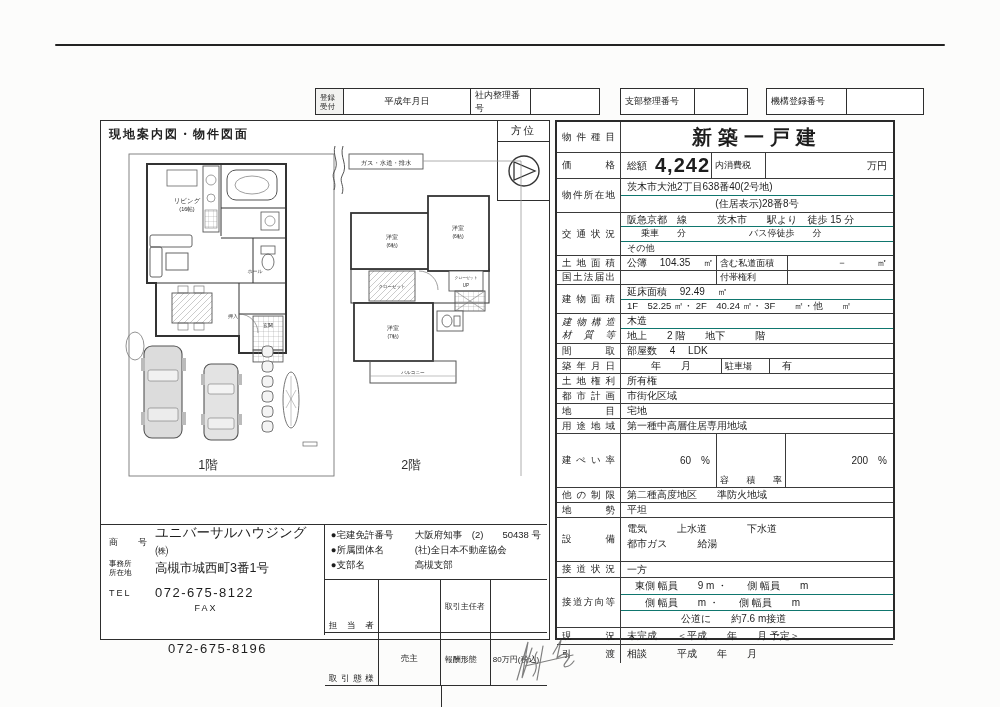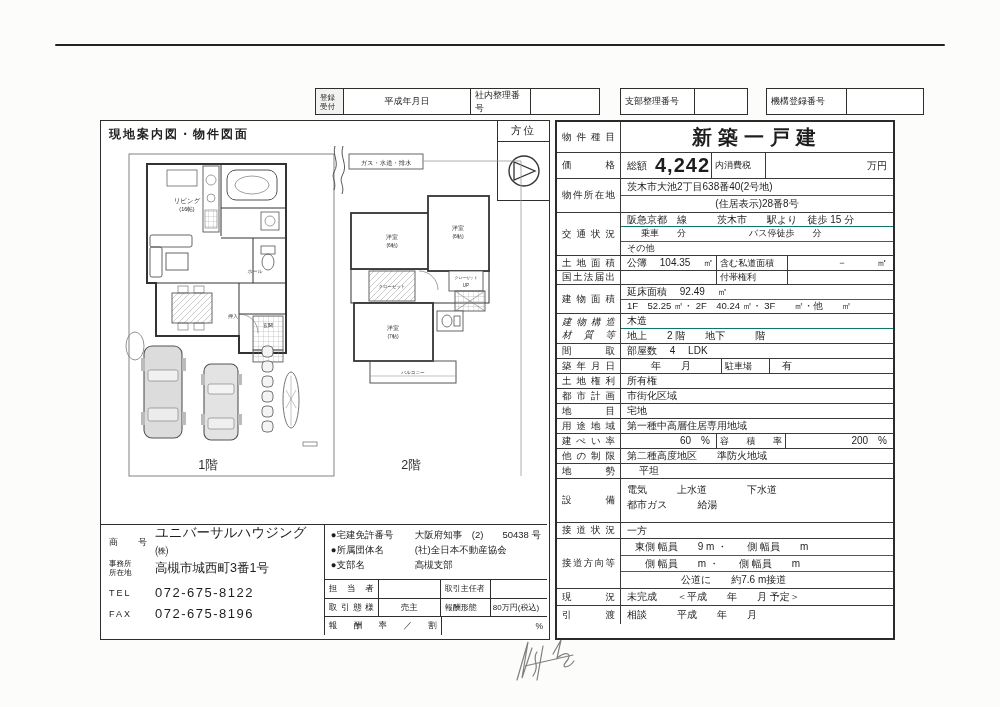--- a/index.html
+++ b/index.html
@@ -32,21 +32,21 @@
   .agval{padding-left:8px;}
   .agright{flex:1;border-left:1.5px solid #2e2e2e;box-sizing:border-box;display:flex;flex-direction:column;}
   .bullets{padding:4px 6px 2px 6px;font-size:9.5px;flex:0 0 48px;}
   .bulrow{display:flex;margin-bottom:2px;}
   .bullab{width:84px;flex:0 0 84px;}
   .mini{border-top:1px solid #2e2e2e;flex:1;display:flex;flex-direction:column;font-size:8.5px;}
   .minirow{display:flex;flex:1;align-items:stretch;}
   .minirow + .minirow{border-top:1px solid #2e2e2e;}
   .mc{display:flex;align-items:center;padding:0 4px;box-sizing:border-box;}
   .mbr{border-right:1px solid #2e2e2e;}
-  .mjust{text-align:justify;text-align-last:justify;display:block;width:100%;}
+  .mjust{text-align:justify;text-align-last:justify;display:block;width:100%;margin-top:40px;}
   
   .ptable{left:555px;top:120px;width:340px;height:520px;border:2px solid #2a2a2a;background:#fff;
           box-sizing:border-box;display:flex;flex-direction:column;font-size:10px;}
   .prow{display:flex;align-items:stretch;box-sizing:border-box;flex-shrink:0;}
   .prow + .prow{border-top:1px solid #3a3a3a;}
   .plab{flex:0 0 64px;width:64px;border-right:1px solid #3a3a3a;display:flex;align-items:center;
         padding:0 5px;box-sizing:border-box;font-size:9.5px;}
   .plab > span{width:100%;text-align:justify;text-align-last:justify;}
   .pv{flex:1;display:flex;align-items:center;padding:0 6px;white-space:pre;overflow:hidden;}
   .pcol{flex:1;display:flex;flex-direction:column;padding:0;overflow:hidden;}
@@ -233,21 +233,21 @@
       </div>
       <div class="agrow" style="height:28px;">
         <span class="aglab preline" style="font-size:7.5px;line-height:1.25;text-align-last:auto;">事務所
 所在地</span>
         <span class="agval" style="font-size:12.5px;">高槻市城西町3番1号</span>
       </div>
       <div class="agrow" style="height:21px;">
         <span class="aglab" style="letter-spacing:2px;text-align-last:auto;">TEL</span>
         <span class="agval" style="font-size:13px;letter-spacing:1.5px;">072-675-8122</span>
       </div>
-      <div class="agrow" style="height:21px;">
+      <div class="agrow" style="height:21px;flex-direction:column;">
         <span class="aglab" style="letter-spacing:2px;text-align-last:auto;">FAX</span>
         <span class="agval" style="font-size:13px;letter-spacing:1.5px;">072-675-8196</span>
       </div>
     </div>
     <div class="agright">
       <div class="bullets">
         <div class="bulrow">
           <span class="bullab">●宅建免許番号</span>
           <span class="prewrap">大阪府知事　(2)　　50438 号</span>
         </div>
@@ -425,21 +425,21 @@
     <div class="cell2" style="width:107px;justify-content:flex-end;">200　%</div>
   </div>
 
   <div class="prow" style="flex-basis:14px;">
     <div class="plab">
         <span>他の制限</span>
       </div>
     <div class="pv">第二種高度地区　　準防火地域</div>
   </div>
 
-  <div class="prow" style="flex-basis:13px;gap:12px;">
+  <div class="prow" style="flex-basis:13px;">
     <div class="plab">
         <span>地勢</span>
       </div>
     <div class="pv">平坦</div>
   </div>
 
   <div class="prow" style="flex-basis:44px;">
     <div class="plab">
         <span>設備</span>
       </div>

